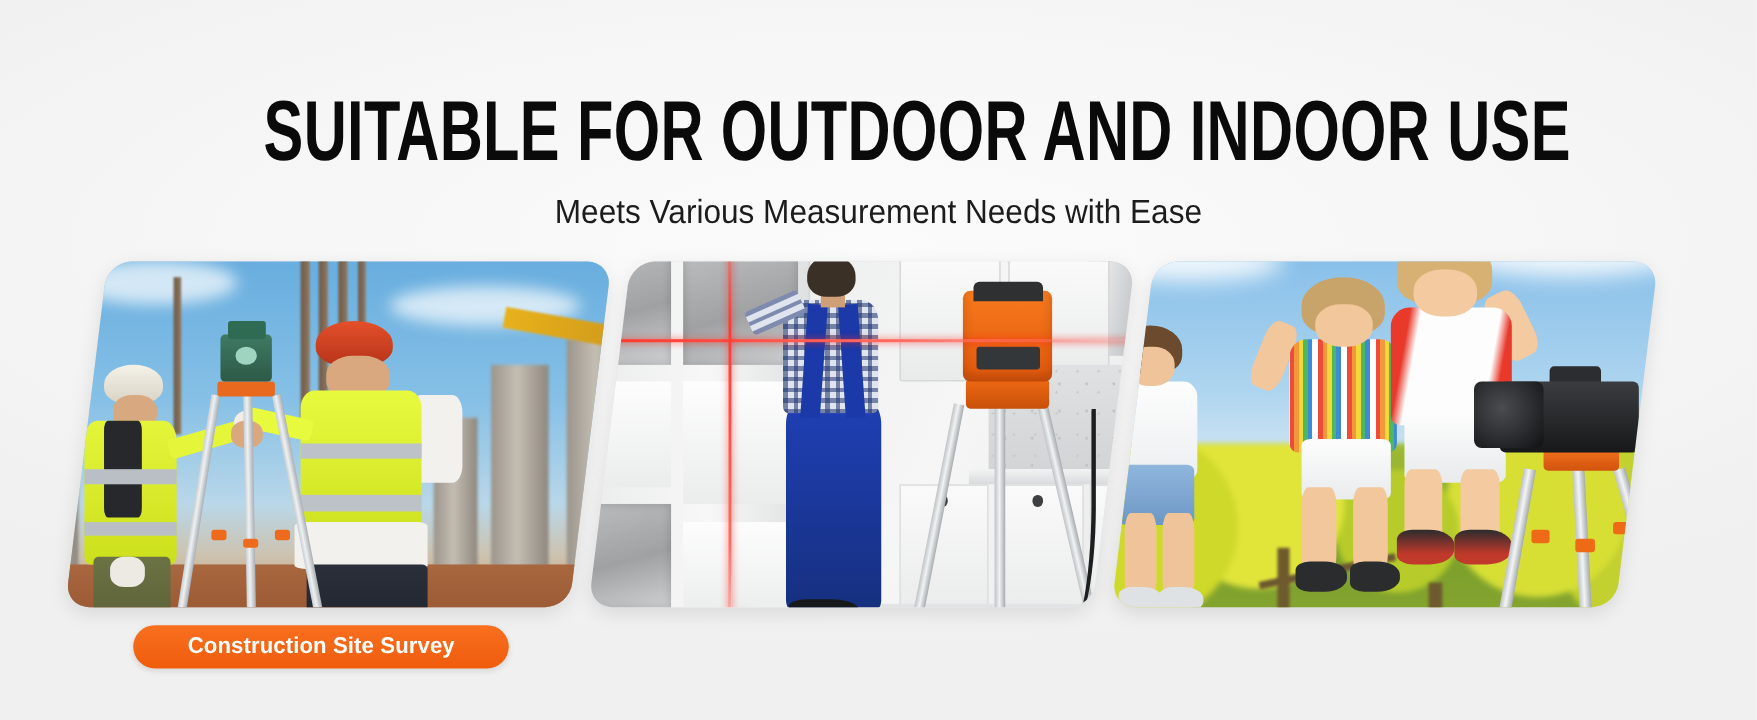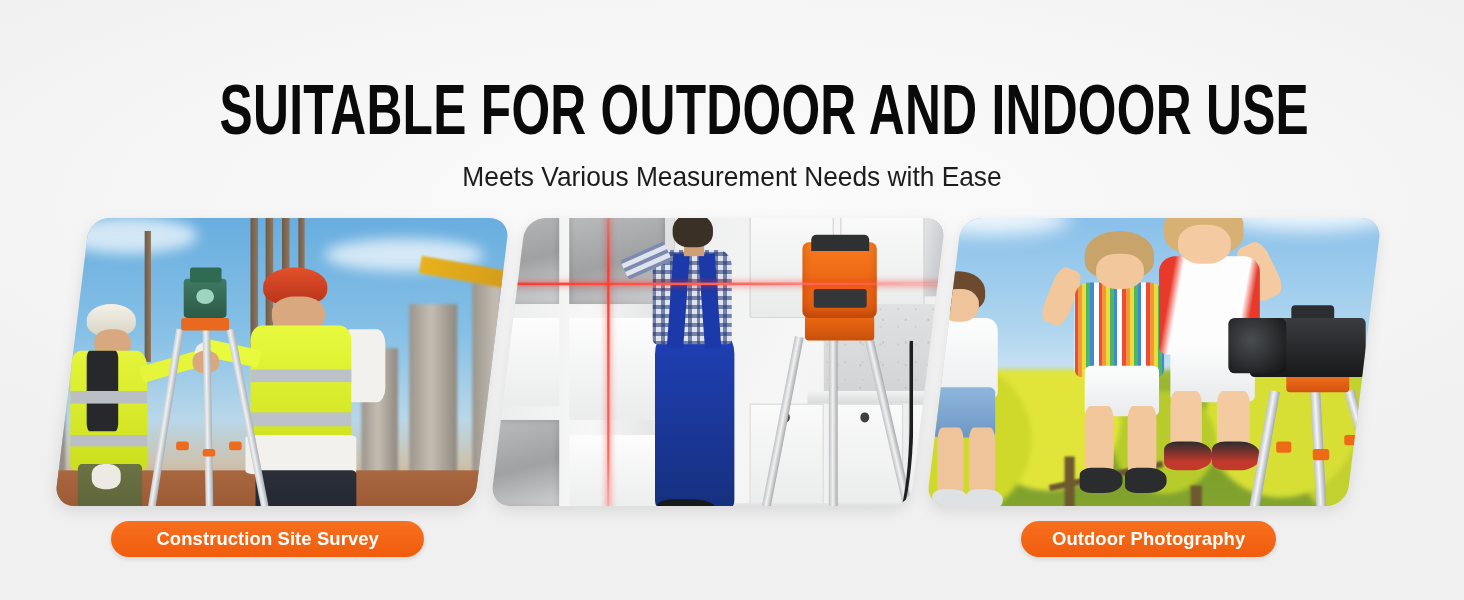--- a/index.html
+++ b/index.html
@@ -646,17 +646,14 @@
       <div class="p3-head"></div>
       <div class="p3-cam-hump"></div>
       <div class="p3-cam-body"></div>
       <div class="p3-cam-lens"></div>
     </div>
   </div>
 
   <div class="badge" id="badge-1">
     <span>Construction Site Survey</span>
   </div>
-  <div class="badge" id="badge-3">
-    <span>Outdoor Photography</span>
-  </div>
 
 </div>
 
 </body></html>

